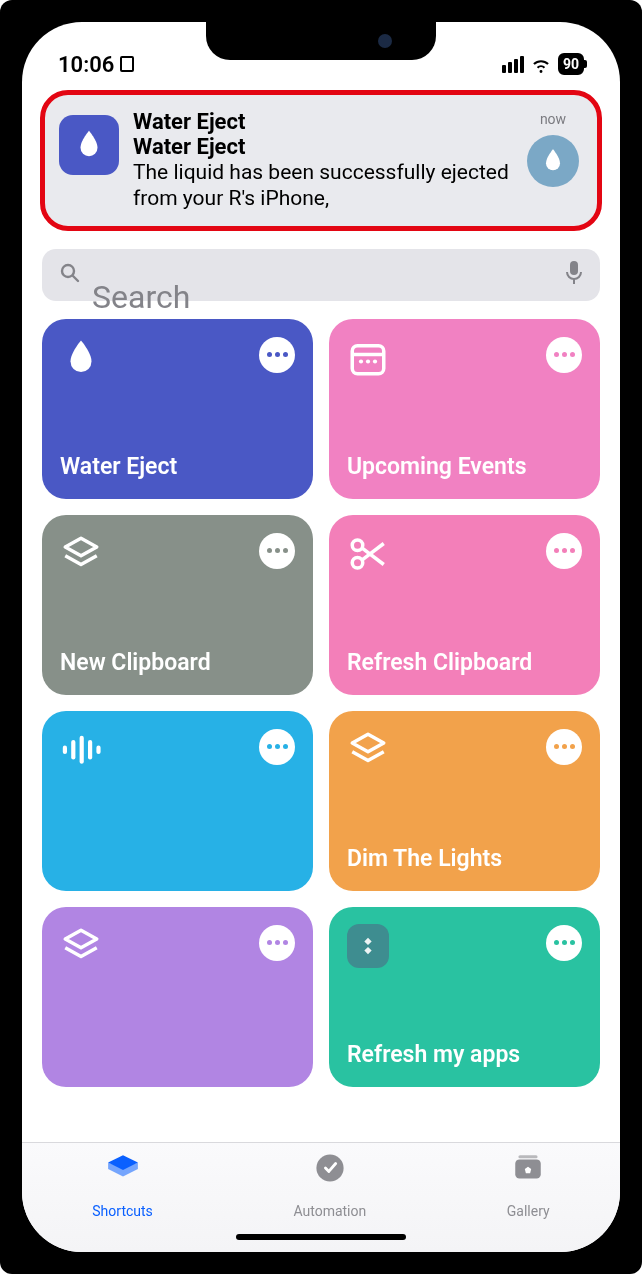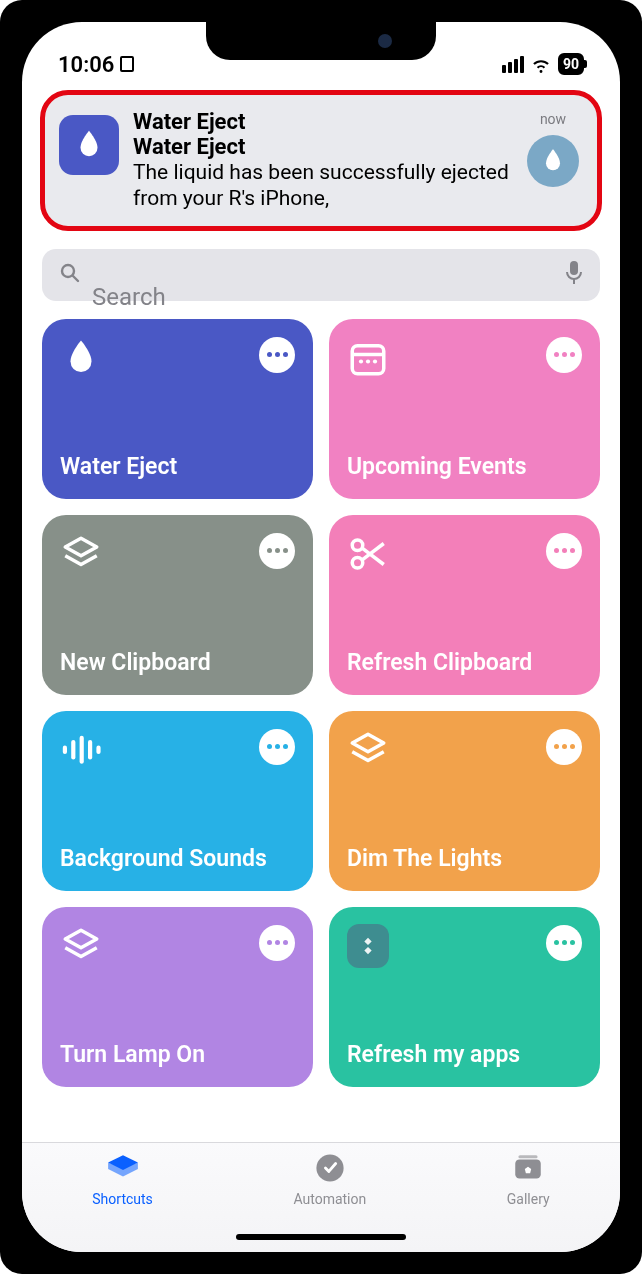--- a/index.html
+++ b/index.html
@@ -6,21 +6,21 @@
   body {
     background: #fff;
     font-family: -apple-system, BlinkMacSystemFont, "Segoe UI", Roboto, Helvetica, Arial, sans-serif;
     display: flex;
     justify-content: center;
   }
   .device {
     width: 642px;
     height: 1274px;
     background: #000;
-    border-radius: 22px;
+    border-radius: 12px;
     padding: 22px;
     position: relative;
   }
   .screen {
     width: 100%;
     height: 100%;
     background: #fff;
     border-radius: 60px;
     overflow: hidden;
     position: relative;
@@ -126,21 +126,21 @@
   .search {
     background:#e4e4e9;
     border-radius:14px;
     height:52px;
     display:flex;
     align-items:center;
     padding:0 16px;
     gap:10px;
   }
   .search .mag { color:#838389; }
-  .search .placeholder { flex:1; color:#838389; font-size:24px;margin-top:44px; }
+  .search .placeholder { flex:1; color:#838389; font-size:32px;margin-top:44px; }
   .search .mic { color:#838389; }
 
   
   .grid-wrap { flex:1; overflow:hidden; padding: 6px 20px 0 20px; }
   .grid {
     display:grid;
     grid-template-columns: 1fr 1fr;
     gap:16px;
   }
   .tile {
@@ -171,21 +171,21 @@
 
   
   .tabbar {
     height:110px;
     border-top:1px solid #d9d9dd;
     background:linear-gradient(#fafafc, #f4f4f6);
     display:flex;
     justify-content:space-around;
     padding-top:10px;
   }
-  .tab { display:flex; flex-direction:column; align-items:center; gap:8px; font-size:14px; color:#8e8e93;}
+  .tab { display:flex; flex-direction:column; align-items:center; gap:20px; font-size:14px; color:#8e8e93;}
   .tab.active { color:#0a60ff; }
   .tab-icon{width:34px;height:30px;display:flex;align-items:center;justify-content:center;}
 
   .home-indicator{
     position:absolute;
     bottom:12px;left:50%;transform:translateX(-50%);
     width:170px;height:6px;background:#000;border-radius:4px;
   }
 </style>
 </head>
@@ -350,21 +350,20 @@
                 </svg>
               </div>
               <div class="more">
                 <div class="more-dots">
                   <span style="background: rgb(39, 177, 230);"></span>
                   <span style="background: rgb(39, 177, 230);"></span>
                   <span style="background: rgb(39, 177, 230);"></span>
                 </div>
               </div>
             </div>
-            <div class="tile-label">Background Sounds</div>
           </div>
           <div class="tile" style="background: rgb(242, 162, 75);">
             <div class="tile-row">
               <div class="tile-icon">
                 <svg viewBox="0 0 24 24">
                   <path fill="none" stroke="#fff" stroke-width="2" stroke-linejoin="round" d="M12 3l9 5-9 5-9-5z"></path>
                   <path fill="none" stroke="#fff" stroke-width="2" stroke-linejoin="round" d="M3 13l9 5 9-5"></path>
                 </svg>
               </div>
               <div class="more">
@@ -386,21 +385,20 @@
                 </svg>
               </div>
               <div class="more">
                 <div class="more-dots">
                   <span style="background: rgb(177, 133, 227);"></span>
                   <span style="background: rgb(177, 133, 227);"></span>
                   <span style="background: rgb(177, 133, 227);"></span>
                 </div>
               </div>
             </div>
-            <div class="tile-label">Turn Lamp On</div>
           </div>
           <div class="tile" style="background: rgb(41, 194, 161);">
             <div class="tile-row">
               <div class="tile-icon">
                 <div class="tile-app-badge">
                   <svg viewBox="0 0 24 24" width="22" height="22">
                     <path fill="#fff" d="M12 3l4 4-4 4-4-4z M12 13l4 4-4 4-4-4z" opacity="0.9"></path>
                   </svg>
                 </div>
               </div>

